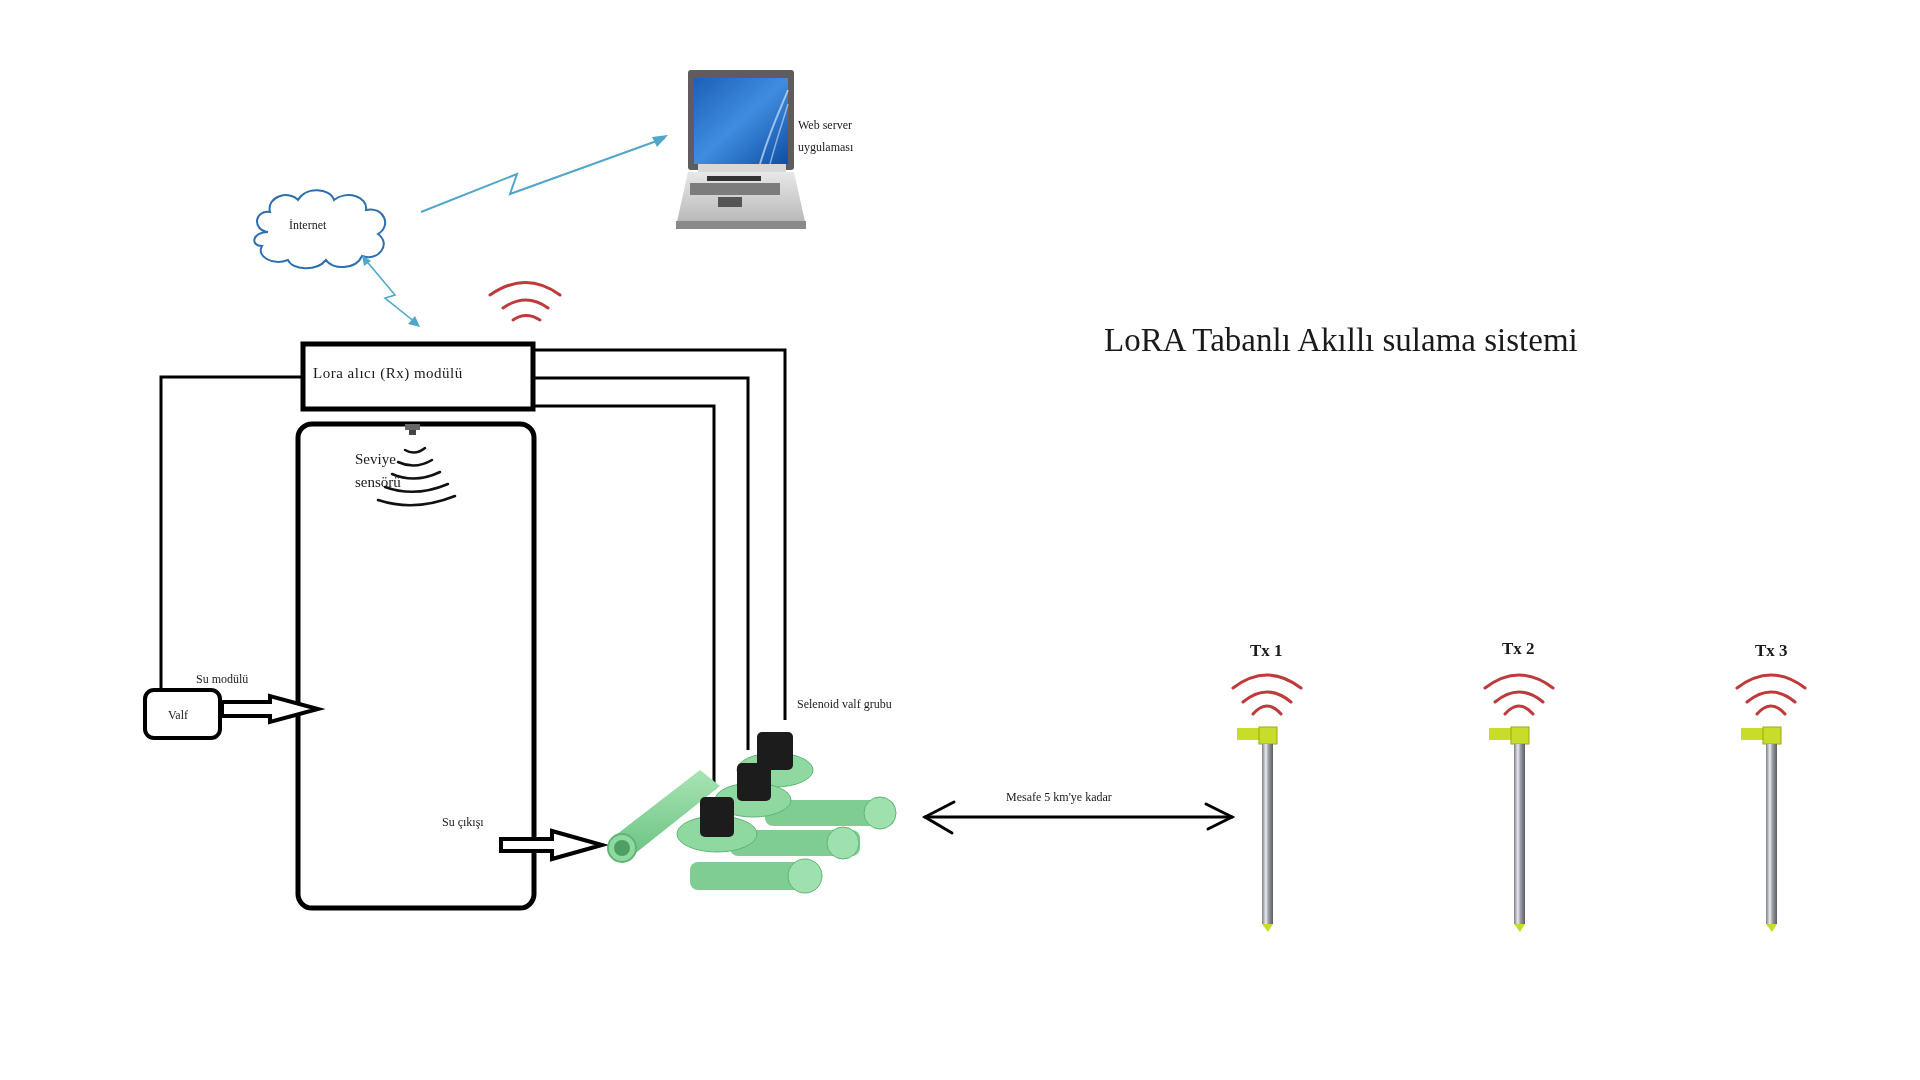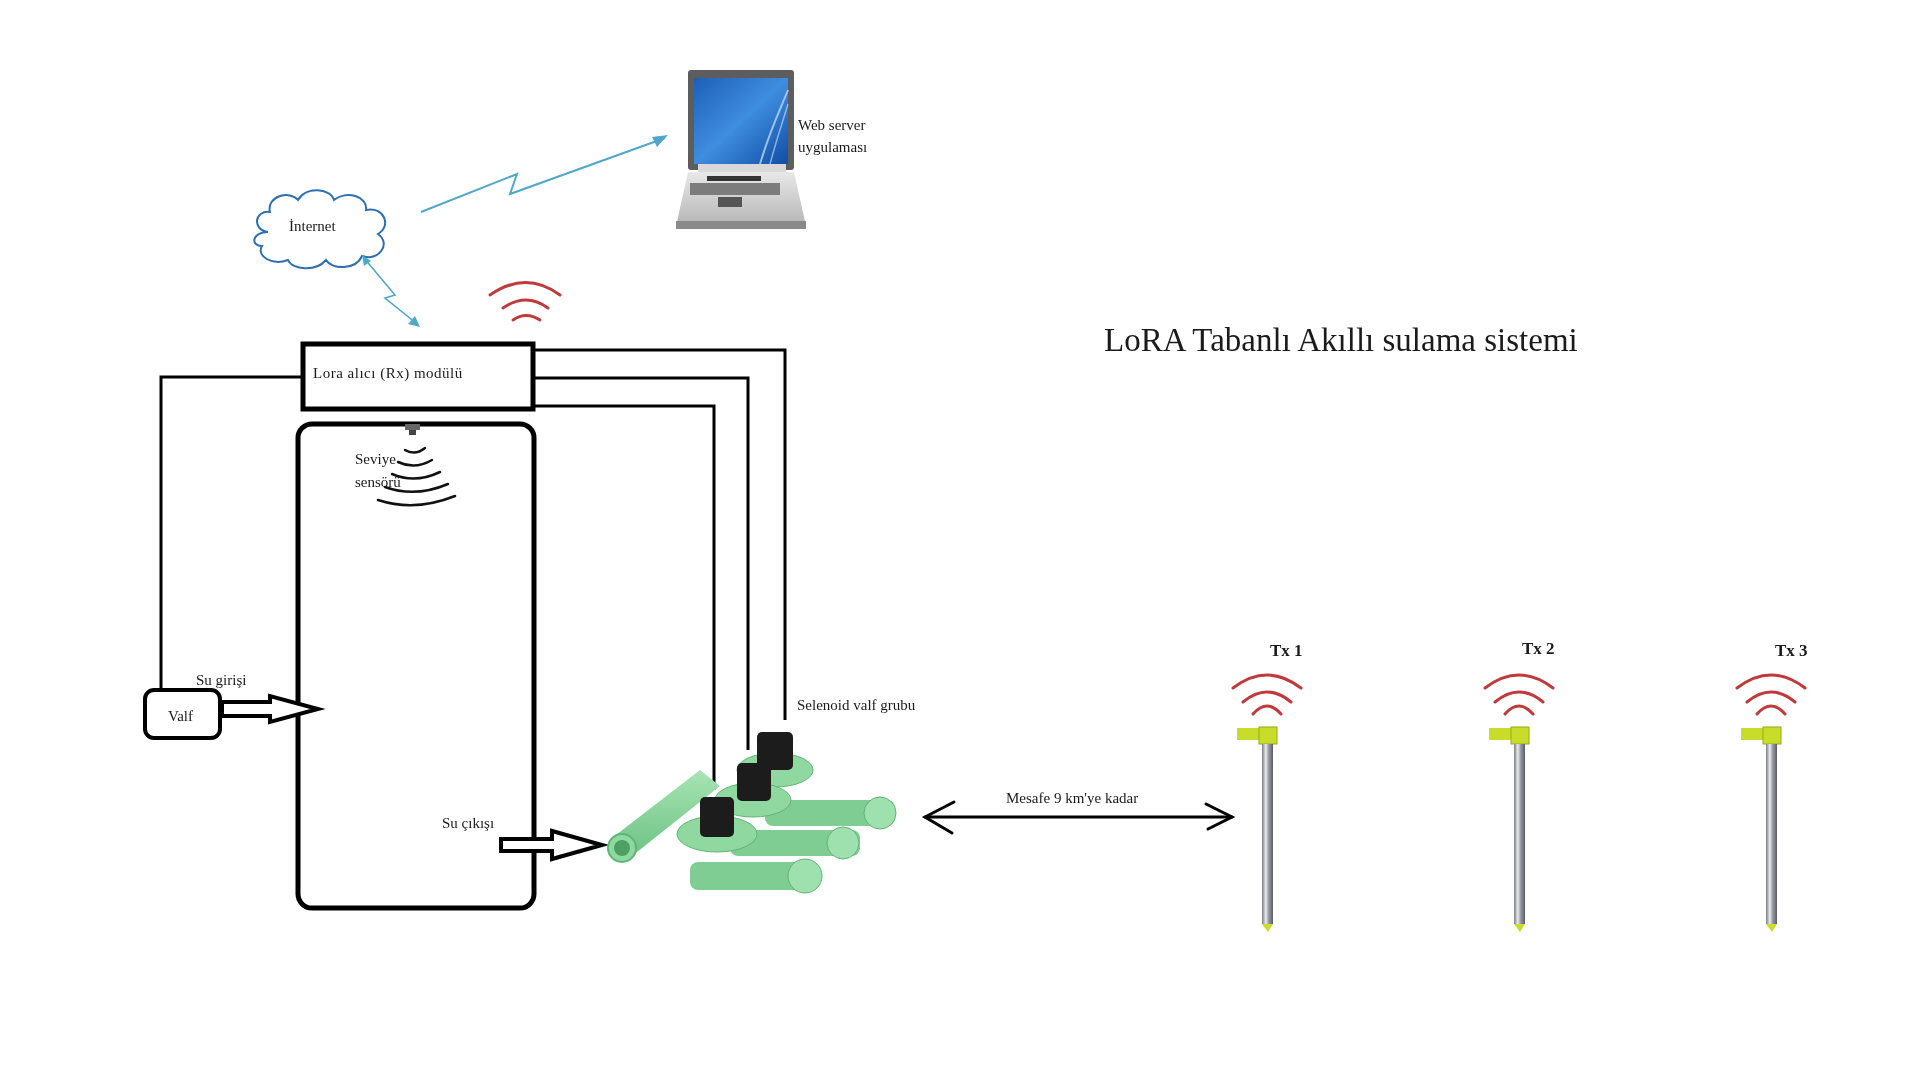--- a/index.html
+++ b/index.html
@@ -1,22 +1,22 @@
 <!DOCTYPE html>
 <html><head>
 <meta charset="utf-8">
 <style>
   html,body{margin:0;padding:0;background:#fff;}
   body{width:1920px;height:1080px;position:relative;overflow:hidden;font-family:"Liberation Serif","DejaVu Serif",serif;color:#111;}
   svg#diagram{position:absolute;left:0;top:0;width:1920px;height:1080px;}
   .lbl{position:absolute;white-space:nowrap;color:#1a1a1a;}
   .title{font-size:33px;left:1077px;top:322px;margin-left:27px;}
-  .s17{font-size:15px;}
+  .s17{font-size:12px;}
   .s16{font-size:15px;}
-  .tx{font-size:17px;font-weight:bold;margin-left:20px;}
+  .tx{font-size:17px;font-weight:bold;}
 </style>
 </head>
 <body>
 
 <svg id="diagram" viewBox="0 0 1920 1080">
   <defs>
     <linearGradient id="screenGrad" x1="0" y1="0" x2="1" y2="1">
       <stop offset="0" stop-color="#1d5fb8"></stop>
       <stop offset="0.5" stop-color="#3f8de0"></stop>
       <stop offset="1" stop-color="#0f4ea5"></stop>
@@ -176,21 +176,21 @@
   <div>uygulaması</div>
 </div>
 
 <div class="lbl s16" style="left:313px;top:365px;letter-spacing:0.5px;">Lora alıcı (Rx) modülü</div>
 
 <div class="lbl s16" style="left:310px;top:448px;line-height:23px;margin-left:45px;">
   <div>Seviye</div>
   <div>sensörü</div>
 </div>
 
-<div class="lbl s17" style="left:196px;top:672px;">Su girişi</div>
+<div class="lbl s17" style="left:196px;top:672px;">Su modülü</div>
 <div class="lbl s17" style="left:157px;top:708px;margin-left:11px;">Valf</div>
 <div class="lbl s17" style="left:442px;top:815px;">Su çıkışı</div>
 <div class="lbl s17" style="left:797px;top:697px;">Selenoid valf grubu</div>
-<div class="lbl s17" style="left:1006px;top:790px;">Mesafe 9 km'ye kadar</div>
+<div class="lbl s17" style="left:1006px;top:790px;">Mesafe 5 km'ye kadar</div>
 
 <div class="lbl tx" style="left:1250px;top:641px;">Tx 1</div>
 <div class="lbl tx" style="left:1502px;top:639px;">Tx 2</div>
 <div class="lbl tx" style="left:1755px;top:641px;">Tx 3</div>
 
 </body></html>

